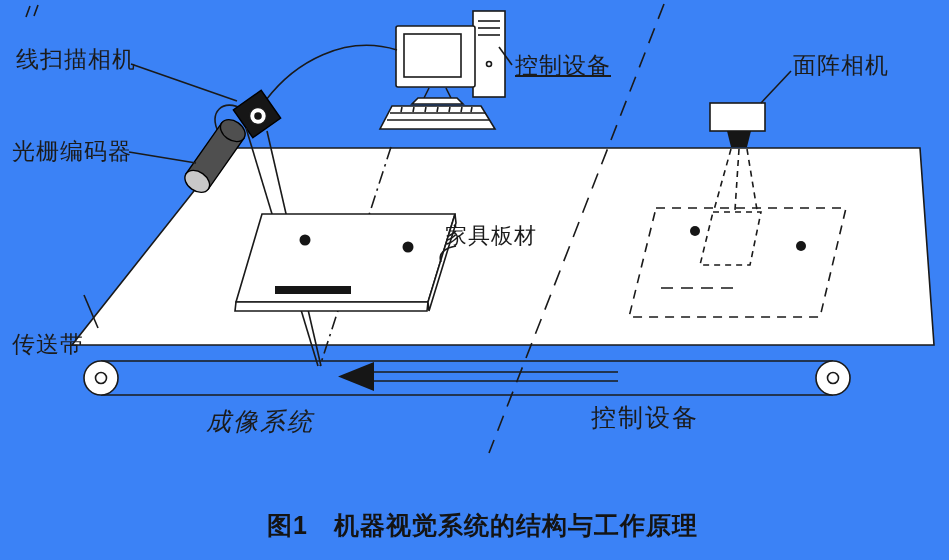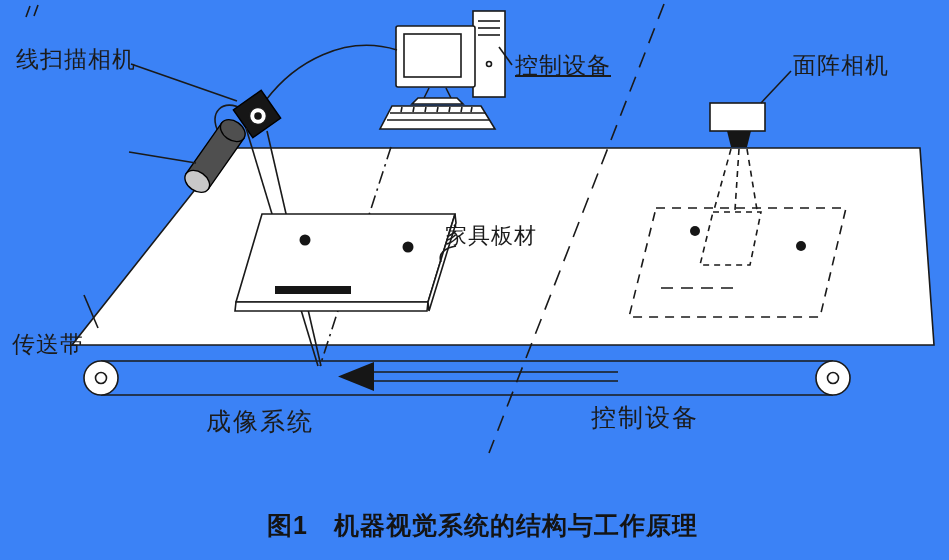--- a/index.html
+++ b/index.html
@@ -131,21 +131,22 @@
       <line x1="131" y1="64" x2="237" y2="101" class="ln" stroke-width="1.5"></line>
       <line x1="129" y1="152" x2="196" y2="163" class="ln" stroke-width="1.5"></line>
       <line x1="84" y1="295" x2="98" y2="328" class="ln" stroke-width="1.5"></line>
       <line x1="512" y1="65" x2="499" y2="47" class="ln" stroke-width="1.5"></line>
       <path d="M456,246 C444,248 438,254 441,262" class="ln" stroke-width="1.5"></path>
       <line x1="791" y1="71" x2="761" y2="103" class="ln" stroke-width="1.5"></line>
     </g>
   </svg>
 
   <div class="lbl" style="left:16px;top:47px;">线扫描相机</div>
+  <div class="lbl" style="left:12px;top:139px;">光栅编码器</div>
   <div class="lbl" style="left:12px;top:291px;margin-top:41px;">传送带</div>
   <div class="lbl" style="left:515px;top:53px;text-decoration:underline;">控制设备</div>
   <div class="lbl" style="left:445px;top:223px;font-size:22px;">家具板材</div>
   <div class="lbl" style="left:793px;top:53px;">面阵相机</div>
-  <div class="lbl sys" style="left:206px;top:408px;">成像系统</div>
+  <div class="lbl sys" style="left:206px;top:408px;font-style:italic;">成像系统</div>
   <div class="lbl sys" style="left:591px;top:404px;">控制设备</div>
 
   <div class="caption">图1　机器视觉系统的结构与工作原理</div>
 </div>
 
 </body></html>

